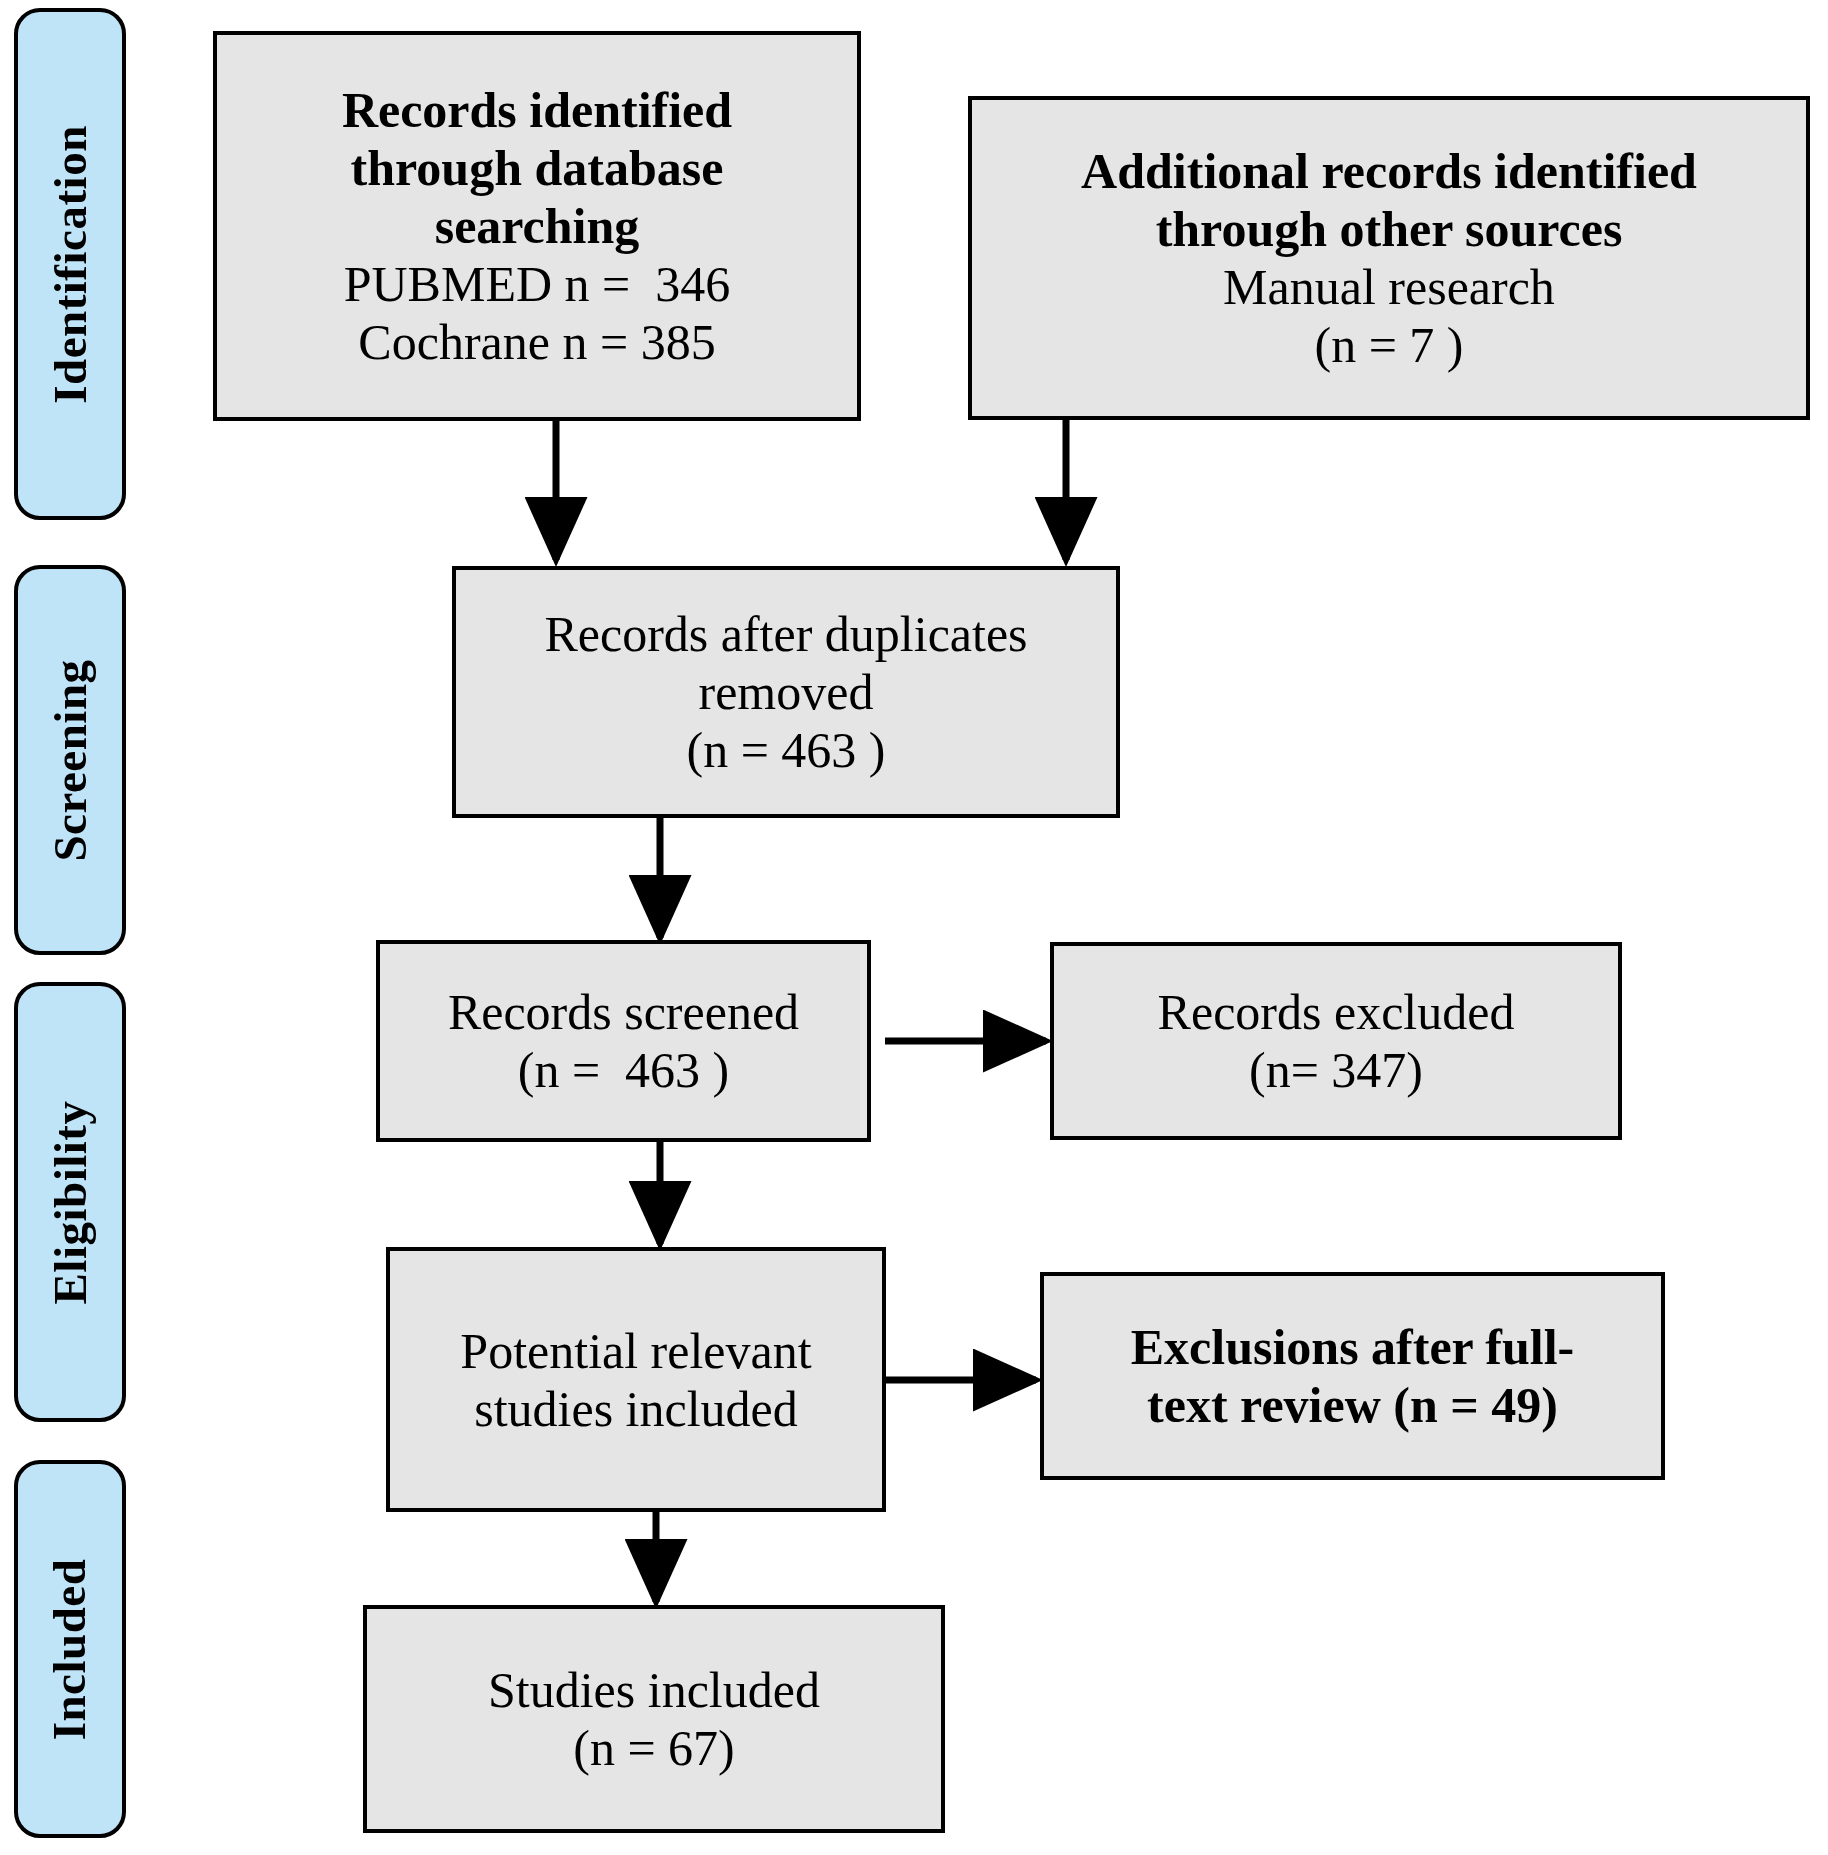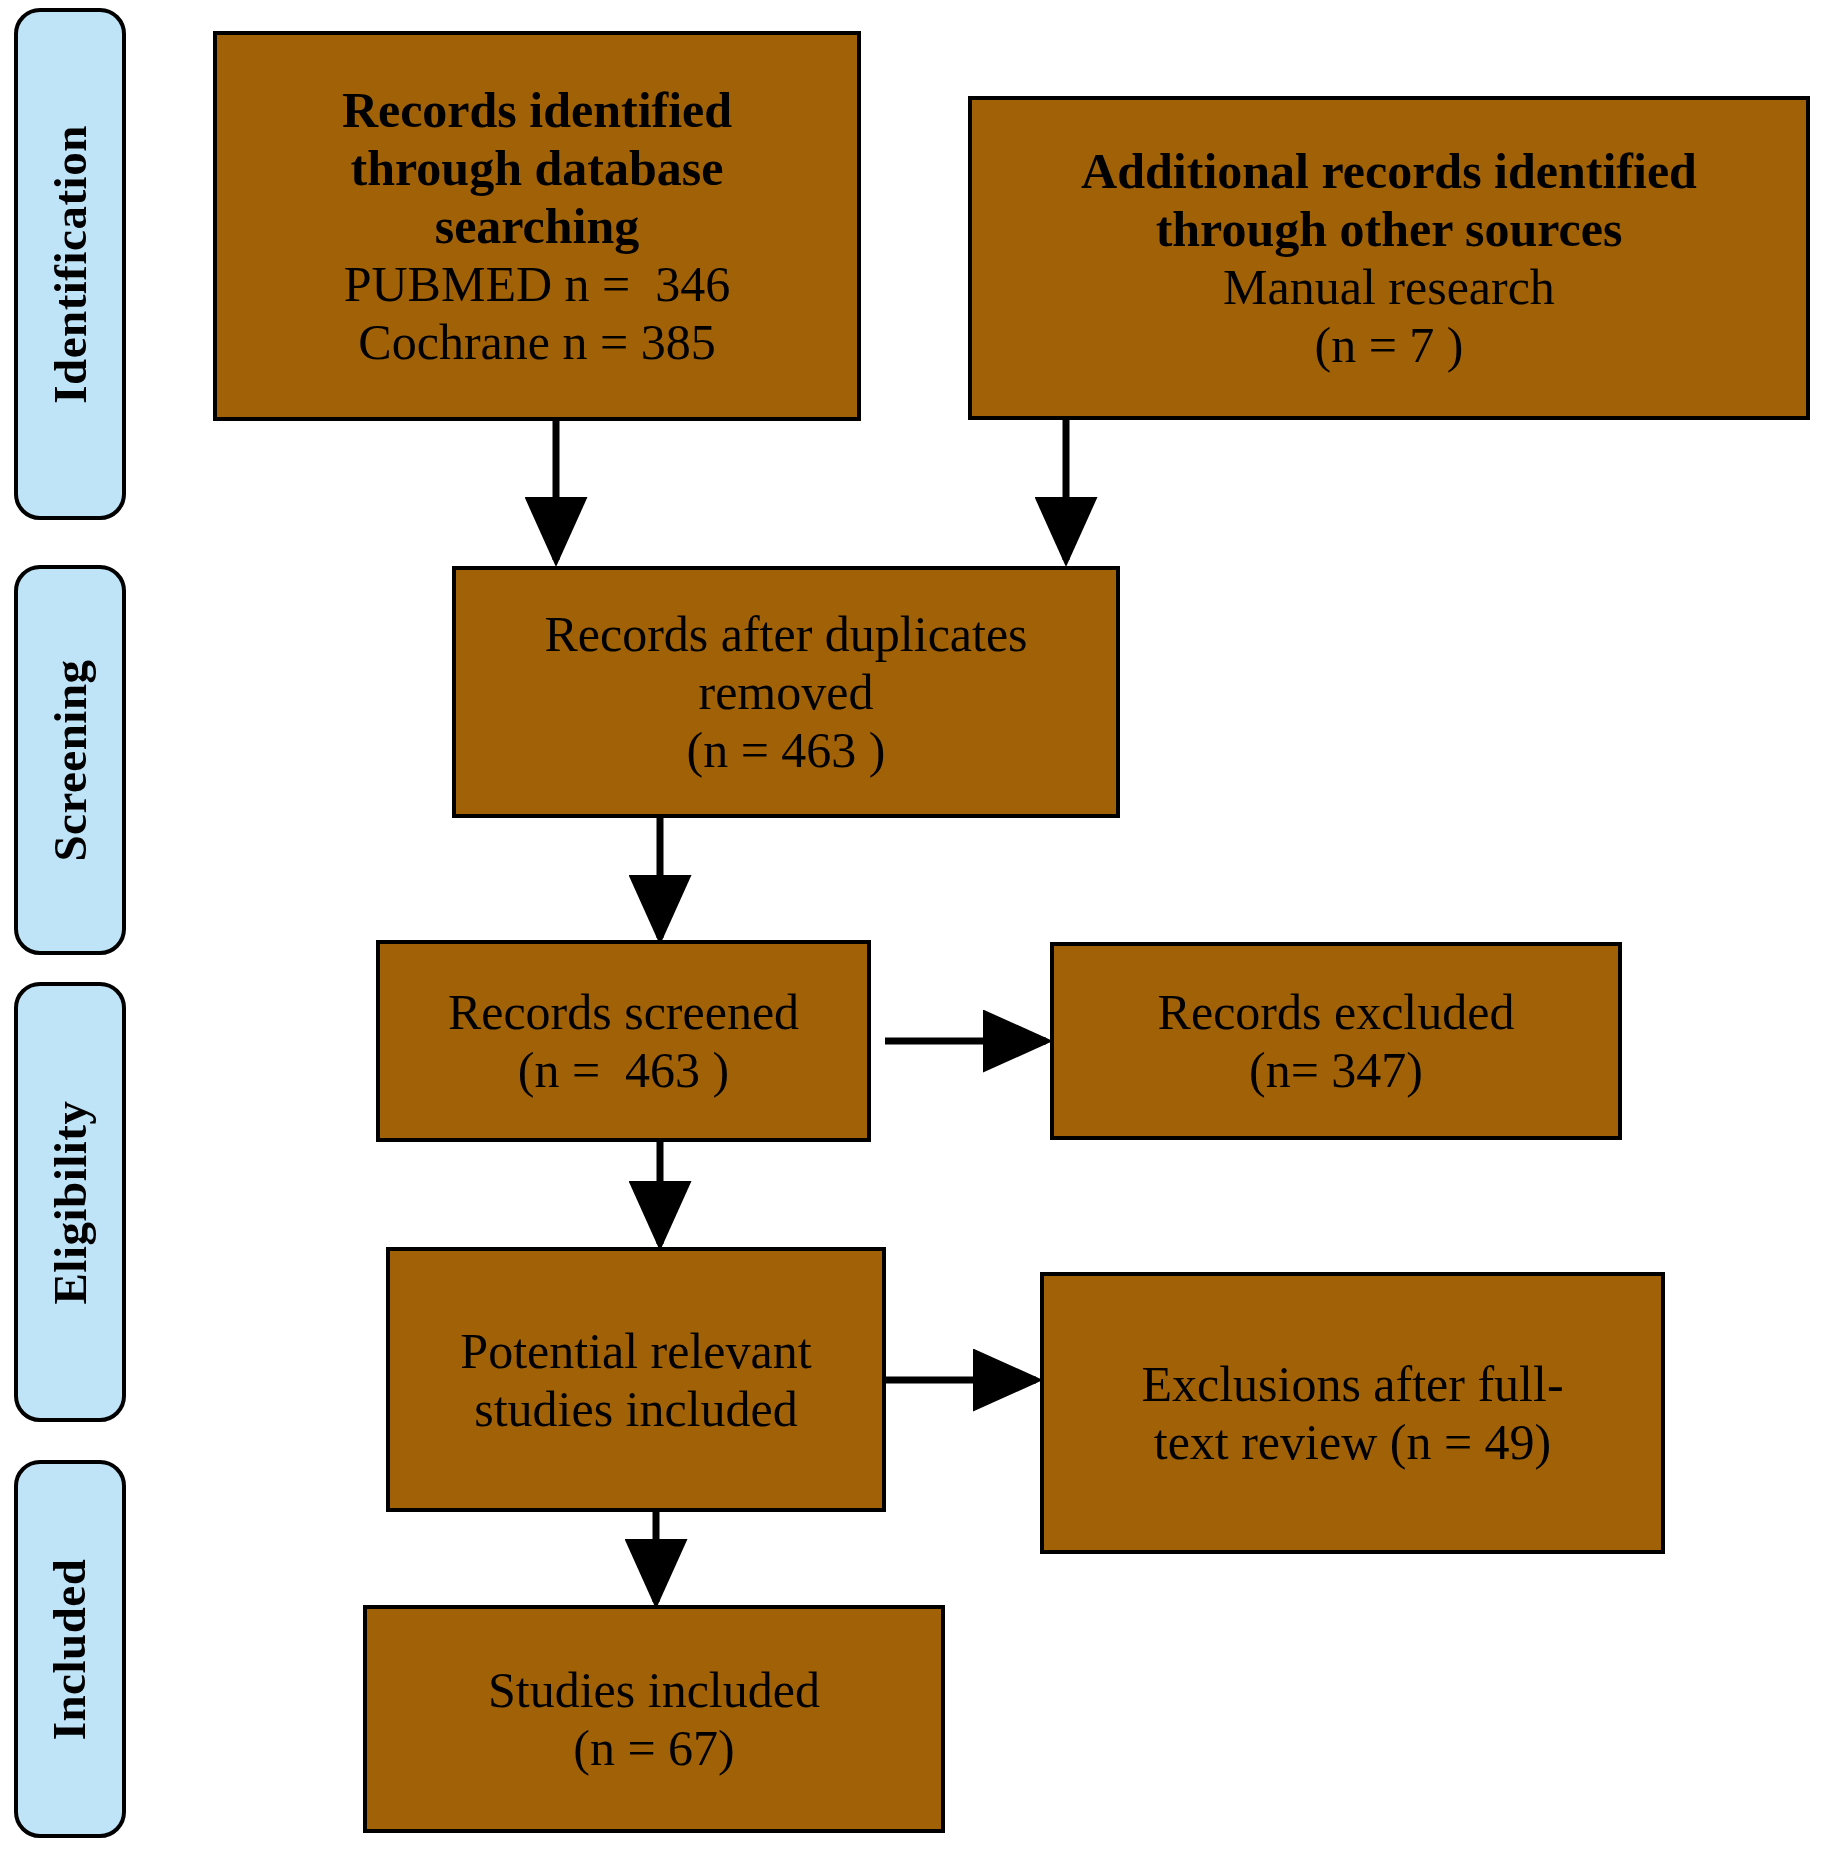--- a/index.html
+++ b/index.html
@@ -34,21 +34,21 @@
     font-size: 47px;
     letter-spacing: 0.5px;
     color: #000000;
     line-height: 1;
   }
 
   
   .node {
     position: absolute;
     box-sizing: border-box;
-    background: #a16207;
+    background: #e5e5e5;
     border: 4px solid #000000;
     display: flex;
     flex-direction: column;
     align-items: center;
     justify-content: center;
     text-align: center;
     color: #000000;
     padding: 4px 10px;
   }
   .node .ln {
@@ -145,21 +145,21 @@
   <div class="node mid" style="left:1050px; top:942px; width:572px; height:198px;">
     <span class="ln">Records excluded</span>
     <span class="ln">(n= 347)</span>
   </div>
 
   <div class="node mid" style="left:362px; top:1247px; width:500px; height:265px;margin-left:24px;">
     <span class="ln">Potential relevant</span>
     <span class="ln">studies included</span>
   </div>
 
-  <div class="node mid" style="left:1040px; top:1272px; width:625px; height:282px;">
+  <div class="node mid" style="left:1040px; top:1272px; width:625px; height:208px;font-weight:bold;">
     <span class="ln">Exclusions after full-</span>
     <span class="ln">text review (n = 49)</span>
   </div>
 
   <div class="node mid" style="left:363px; top:1605px; width:582px; height:228px;">
     <span class="ln">Studies included</span>
     <span class="ln">(n = 67)</span>
   </div>
 
 </div>

